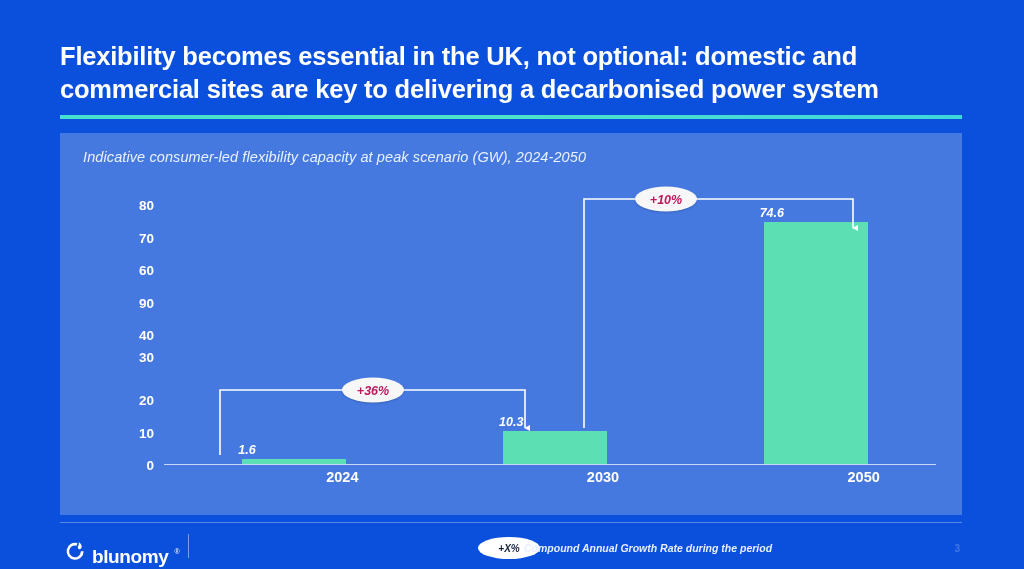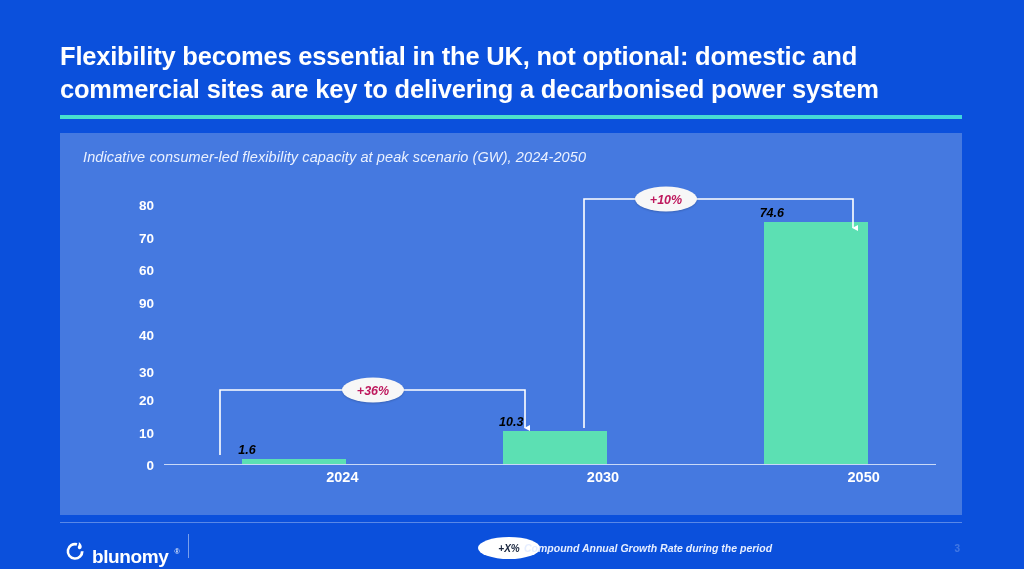--- a/index.html
+++ b/index.html
@@ -94,21 +94,21 @@
   }
 
   
   .bar {
     position: absolute;
     bottom: 1px;
     background: #5CE0B3;
   }
   .bar-value {
     position: absolute;
-    color: #000000;
+    color: #ffffff;
     font-size: 12.5px;
     font-style: italic;
     font-weight: bold;
     white-space: nowrap;
   }
 
   
   .xlabels {
     position: absolute;
     left: 104px;
@@ -246,21 +246,21 @@
 
 <div class="panel">
 
   <div class="panel-subtitle">Indicative consumer-led flexibility capacity at peak scenario (GW), 2024-2050</div>
 
   <div class="plot">
     <div class="ylabels">
         <div class="ytick" style="top: 262px;">0</div>
         <div class="ytick" style="top: 229.5px;">10</div>
         <div class="ytick" style="top: 197px;">20</div>
-        <div class="ytick" style="top: 169px;">30</div>
+        <div class="ytick" style="top: 154px;">30</div>
         <div class="ytick" style="top: 132px;">40</div>
         <div class="ytick" style="top: 99.5px;">90</div>
         <div class="ytick" style="top: 67px;">60</div>
         <div class="ytick" style="top: 34.5px;">70</div>
         <div class="ytick" style="top: 2px;">80</div>
       </div>
     <div class="axis-area">
       <div class="baseline"></div>
     <div class="bar" style="left: 78.3333px; width: 104px; height: 5.2px;"></div>
         <div class="bar-value" style="left: 74.3333px; bottom: 8.2px;">1.6</div>

